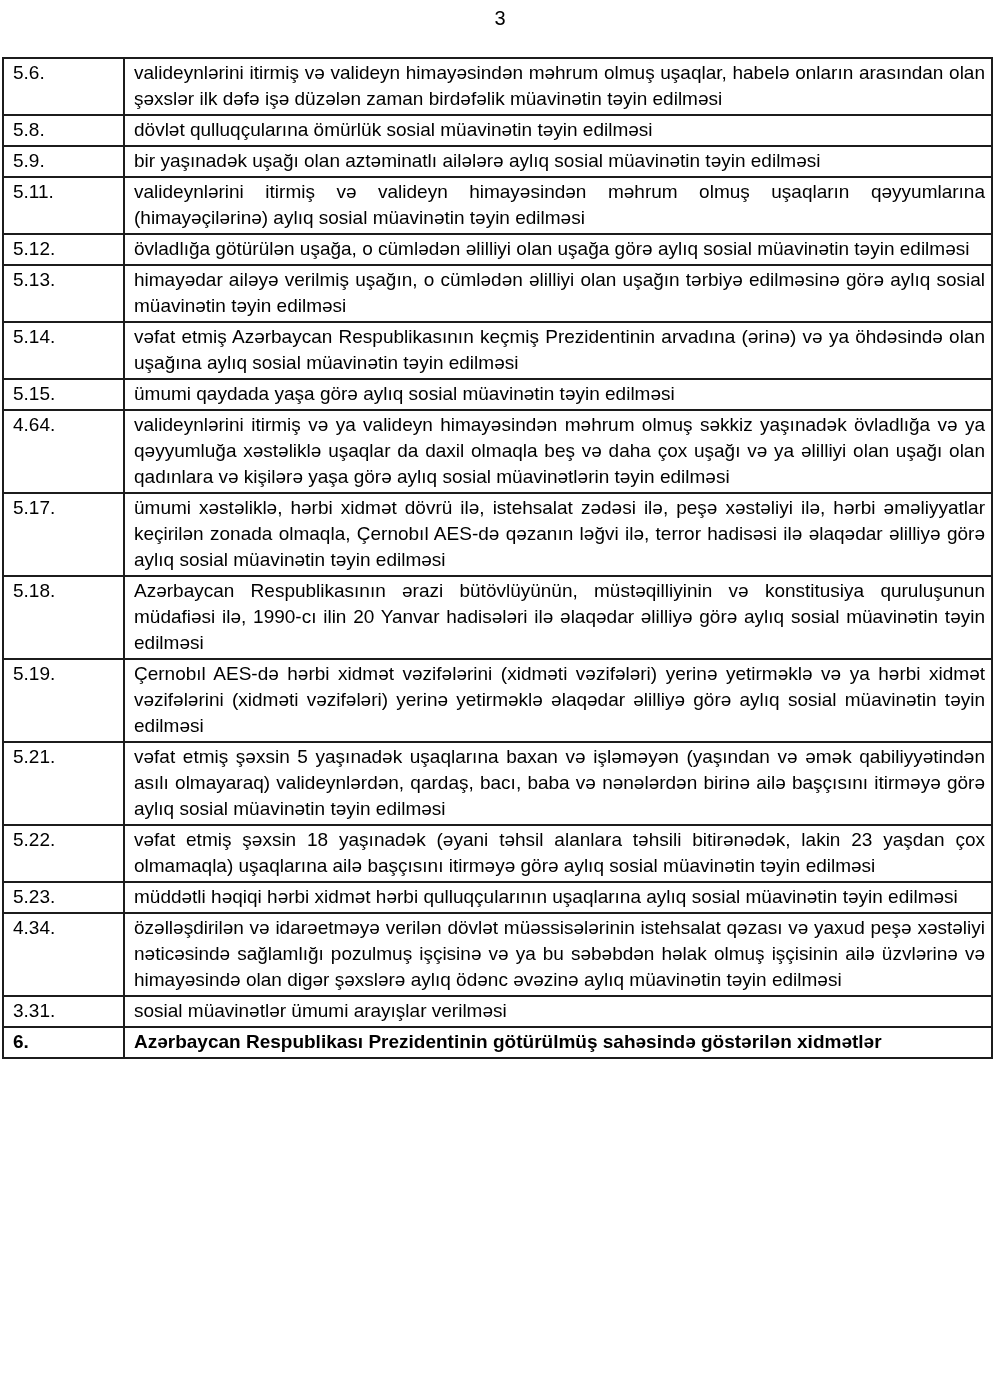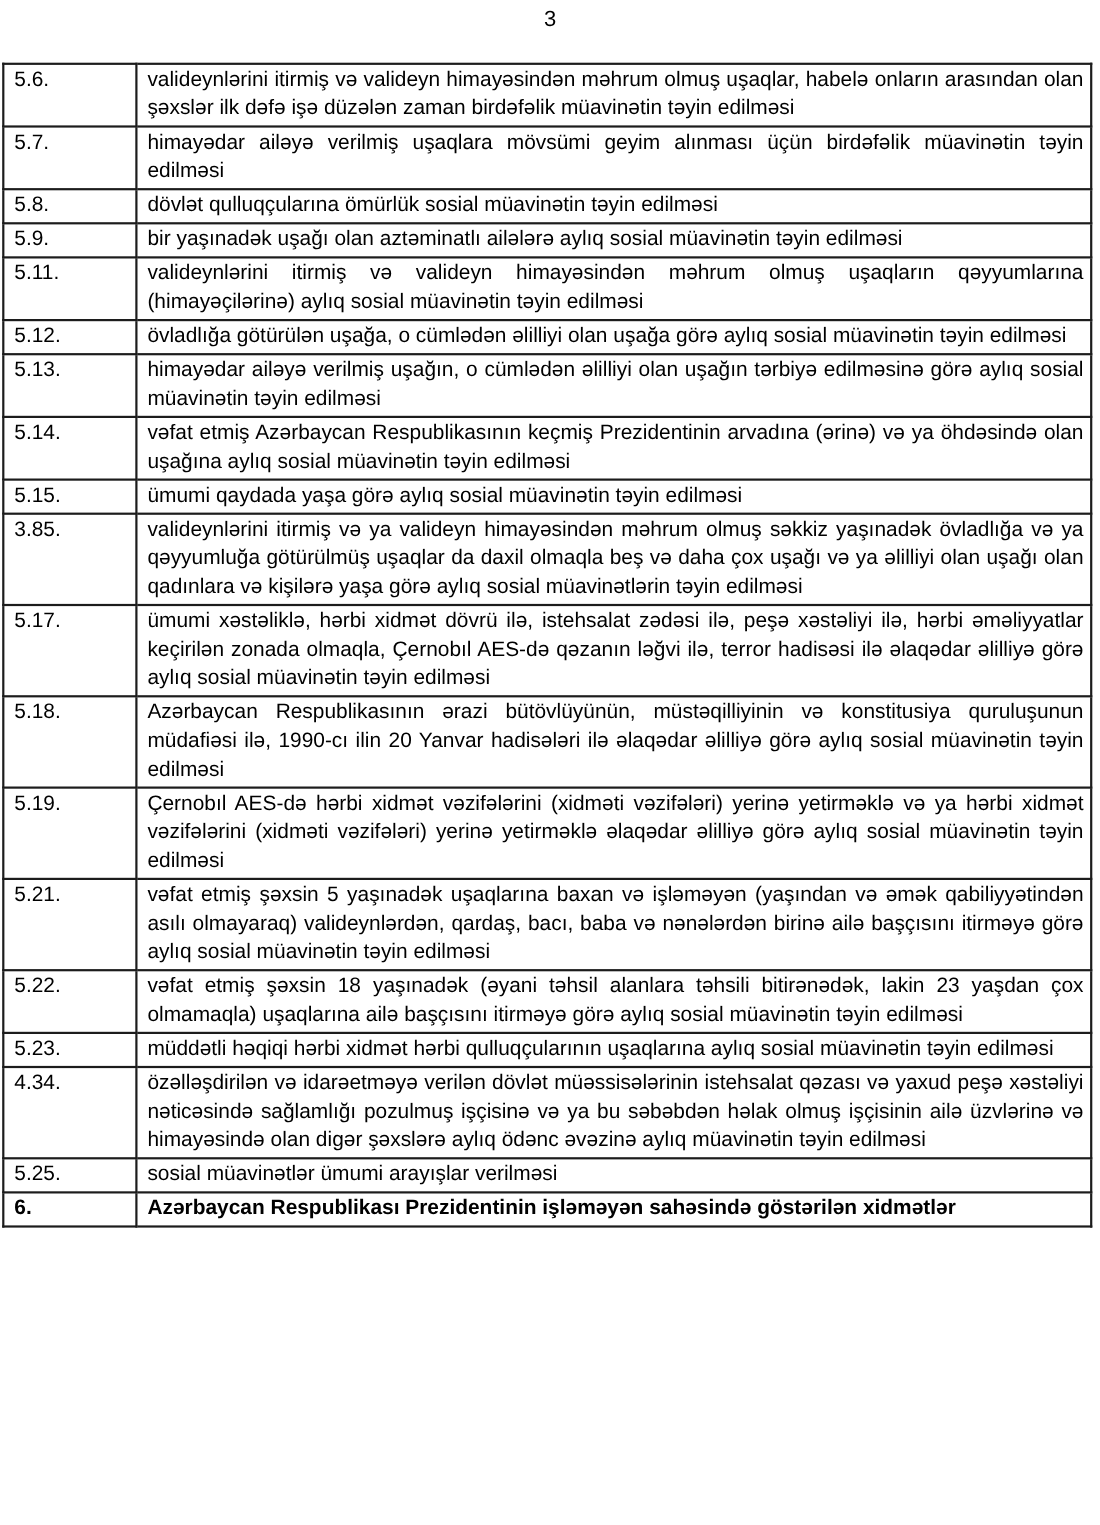--- a/index.html
+++ b/index.html
@@ -57,24 +57,20 @@
 <div class="page">
   <div class="page-number">3</div>
 
   <table class="services">
     <tbody>
       <tr>
         <td class="num-cell">5.6.</td>
         <td class="text-cell">valideynlərini itirmiş və valideyn himayəsindən məhrum olmuş uşaqlar, habelə onların arasından olan şəxslər ilk dəfə işə düzələn zaman birdəfəlik müavinətin təyin edilməsi</td>
       </tr>
       <tr>
-        <td class="num-cell">5.7.</td>
-        <td class="text-cell">himayədar ailəyə verilmiş uşaqlara mövsümi geyim alınması üçün birdəfəlik müavinətin təyin edilməsi</td>
-      </tr>
-      <tr>
         <td class="num-cell">5.8.</td>
         <td class="text-cell">dövlət qulluqçularına ömürlük sosial müavinətin təyin edilməsi</td>
       </tr>
       <tr>
         <td class="num-cell">5.9.</td>
         <td class="text-cell">bir yaşınadək uşağı olan aztəminatlı ailələrə aylıq sosial müavinətin təyin edilməsi</td>
       </tr>
       <tr>
         <td class="num-cell">5.11.</td>
         <td class="text-cell">valideynlərini itirmiş və valideyn himayəsindən məhrum olmuş uşaqların qəyyumlarına (himayəçilərinə) aylıq sosial müavinətin təyin edilməsi</td>
@@ -89,22 +85,22 @@
       </tr>
       <tr>
         <td class="num-cell">5.14.</td>
         <td class="text-cell">vəfat etmiş Azərbaycan Respublikasının keçmiş Prezidentinin arvadına (ərinə) və ya öhdəsində olan uşağına aylıq sosial müavinətin təyin edilməsi</td>
       </tr>
       <tr>
         <td class="num-cell">5.15.</td>
         <td class="text-cell">ümumi qaydada yaşa görə aylıq sosial müavinətin təyin edilməsi</td>
       </tr>
       <tr>
-        <td class="num-cell">3.85.</td>
-        <td class="text-cell">valideynlərini itirmiş və ya valideyn himayəsindən məhrum olmuş səkkiz yaşınadək övladlığa və ya qəyyumluğa götürülmüş uşaqlar da daxil olmaqla beş və daha çox uşağı və ya əlilliyi olan uşağı olan qadınlara və kişilərə yaşa görə aylıq sosial müavinətlərin təyin edilməsi</td>
+        <td class="num-cell">4.64.</td>
+        <td class="text-cell">valideynlərini itirmiş və ya valideyn himayəsindən məhrum olmuş səkkiz yaşınadək övladlığa və ya qəyyumluğa xəstəliklə uşaqlar da daxil olmaqla beş və daha çox uşağı və ya əlilliyi olan uşağı olan qadınlara və kişilərə yaşa görə aylıq sosial müavinətlərin təyin edilməsi</td>
       </tr>
       <tr>
         <td class="num-cell">5.17.</td>
         <td class="text-cell">ümumi xəstəliklə, hərbi xidmət dövrü ilə, istehsalat zədəsi ilə, peşə xəstəliyi ilə, hərbi əməliyyatlar keçirilən zonada olmaqla, Çernobıl AES-də qəzanın ləğvi ilə, terror hadisəsi ilə əlaqədar əlilliyə görə aylıq sosial müavinətin təyin edilməsi</td>
       </tr>
       <tr>
         <td class="num-cell">5.18.</td>
         <td class="text-cell">Azərbaycan Respublikasının ərazi bütövlüyünün, müstəqilliyinin və konstitusiya quruluşunun müdafiəsi ilə, 1990-cı ilin 20 Yanvar hadisələri ilə əlaqədar əlilliyə görə aylıq sosial müavinətin təyin edilməsi</td>
       </tr>
       <tr>
@@ -121,22 +117,22 @@
       </tr>
       <tr>
         <td class="num-cell">5.23.</td>
         <td class="text-cell">müddətli həqiqi hərbi xidmət hərbi qulluqçularının uşaqlarına aylıq sosial müavinətin təyin edilməsi</td>
       </tr>
       <tr>
         <td class="num-cell">4.34.</td>
         <td class="text-cell">özəlləşdirilən və idarəetməyə verilən dövlət müəssisələrinin istehsalat qəzası və yaxud peşə xəstəliyi nəticəsində sağlamlığı pozulmuş işçisinə və ya bu səbəbdən həlak olmuş işçisinin ailə üzvlərinə və himayəsində olan digər şəxslərə aylıq ödənc əvəzinə aylıq müavinətin təyin edilməsi</td>
       </tr>
       <tr>
-        <td class="num-cell">5.25.</td>
+        <td class="num-cell">3.31.</td>
         <td class="text-cell">sosial müavinətlər ümumi arayışlar verilməsi</td>
       </tr>
       <tr class="bold-row">
         <td class="num-cell">6.</td>
-        <td class="text-cell">Azərbaycan Respublikası Prezidentinin işləməyən sahəsində göstərilən xidmətlər</td>
+        <td class="text-cell">Azərbaycan Respublikası Prezidentinin götürülmüş sahəsində göstərilən xidmətlər</td>
       </tr>
     </tbody>
   </table>
 </div>
 
 </body></html>

